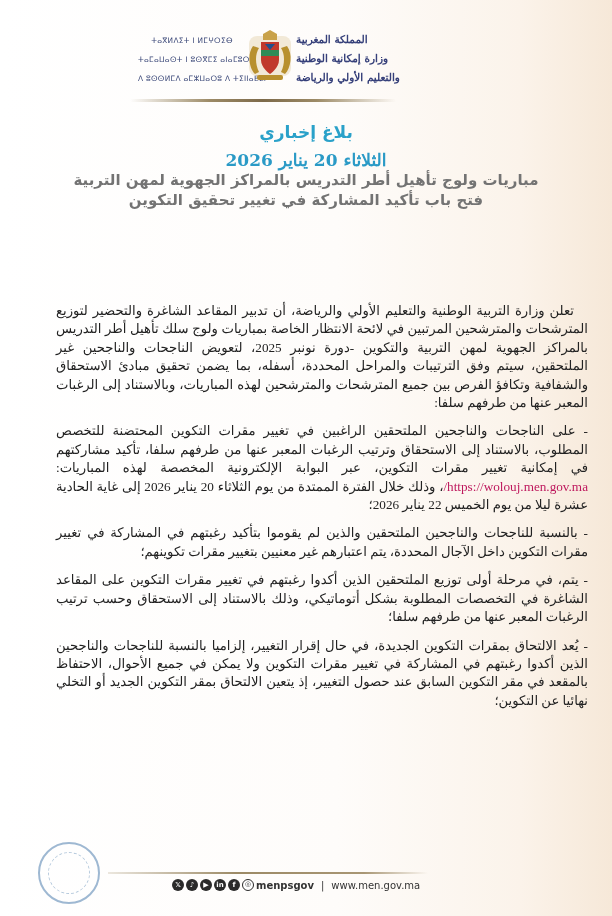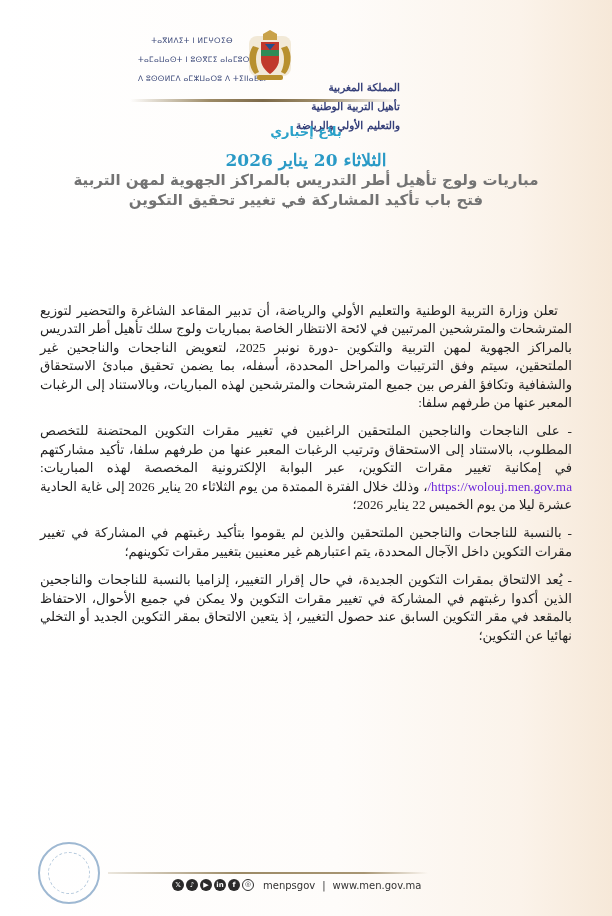--- a/index.html
+++ b/index.html
@@ -9,53 +9,53 @@
       font-family: "DejaVu Sans", sans-serif;
       position: relative;
     }
     .page { position: absolute; inset: 0; }
 
     
     .header { position: absolute; top: 28px; left: 0; width: 532px; height: 60px; }
     .tifinagh { position: absolute; left: 138px; top: 3px; width: 108px; text-align: center;
       color: #3d4a7a; font-family: "DejaVu Sans", sans-serif; font-size: 7.4px; line-height: 19px; letter-spacing: 0.3px; white-space: nowrap; }
     .tifinagh div { height: 19px; }
-    .arabic-head { position: absolute; left: 296px; top: 2px; width: 104px; direction: rtl; text-align: right;
-      color: #36407a; font-family: "DejaVu Serif", serif; font-size: 10.5px; line-height: 19px; white-space: nowrap; font-weight: bold; margin-top: 48px; }
+    .arabic-head { position: absolute; left: 296px; top: 2px; width: 104px; direction: rtl; text-align: left;
+      color: #36407a; font-family: "DejaVu Serif", serif; font-size: 10.5px; line-height: 19px; white-space: nowrap; font-weight: bold; }
     .arabic-head div { height: 19px; }
     .emblem { position: absolute; left: 243px; top: 0; width: 54px; height: 56px; }
     .header-rule { position: absolute; top: 99px; left: 130px; width: 266px; height: 3px;
       background: linear-gradient(90deg, rgba(180,160,120,0) 0%, #9c8a66 30%, #7d6a4a 50%, #9c8a66 70%, rgba(180,160,120,0) 100%); border-radius: 2px; }
 
     
     .titles { position: absolute; top: 122px; left: 60px; width: 492px; direction: rtl; text-align: center;
       font-family: "DejaVu Sans", sans-serif; font-weight: bold; }
-    .t-label { color: #2aa1c9; font-size: 13px; line-height: 20px; }
+    .t-label { color: #2aa1c9; font-size: 17px; line-height: 20px; }
     .t-date { color: #2a9ac6; font-size: 17px; line-height: 20px; font-family: "DejaVu Serif", serif; margin-top: 8px; }
     .t-subject { color: #737373; font-size: 15px; line-height: 20px; }
 
     
-    .body { position: absolute; top: 302px; left: 40px; width: 532px; direction: rtl; text-align: justify;
+    .body { position: absolute; top: 302px; left: 56px; width: 532px; direction: rtl; text-align: justify;
       color: #222; font-family: "Liberation Serif", serif; font-size: 13.2px; line-height: 18.4px; }
     .body p { margin: 0 0 10px 0; }
     .body p.intro { text-indent: 14px; }
-    .link { color: #6d28d9; font-family: "Liberation Serif", serif; }
+    .link { color: #be185d; font-family: "Liberation Serif", serif; }
 
     
     .stamp { position: absolute; left: 38px; top: 842px; width: 62px; height: 62px; border-radius: 50%;
       border: 2px solid #9eb8d2; box-sizing: border-box; }
     .stamp::after { content: ""; position: absolute; inset: 8px; border-radius: 50%; border: 1px dashed #b5c9dc; }
     .footer-rule { position: absolute; top: 872px; left: 108px; width: 320px; height: 2px;
       background: linear-gradient(90deg, rgba(160,140,100,0.2) 0%, #9c8a66 40%, #a89674 80%, rgba(180,160,120,0) 100%); }
     .footer-line { position: absolute; top: 877px; left: 172px; height: 16px; display: flex; align-items: center; gap: 2px;
       font-family: "DejaVu Sans", sans-serif; font-size: 10px; color: #333; white-space: nowrap; }
     .sicon { width: 12px; height: 12px; border-radius: 50%; background: #2a2a2a; color: #fff; font-size: 7px; line-height: 12px;
       text-align: center; font-family: "DejaVu Sans", sans-serif; font-weight: bold; }
     .sicon.ig { background: #fff; color: #2a2a2a; border: 1.5px solid #2a2a2a; box-sizing: border-box; line-height: 9px; }
-    .handle { margin-left: 7px; }
+    .handle { margin-left: 0; font-weight: bold; }
     .sep { margin: 0 5px; }
   </style>
 </head>
 <body>
 
 <div class="page">
 
   <div class="header">
     <div class="tifinagh">
       <div>ⵜⴰⴳⵍⴷⵉⵜ ⵏ ⵍⵎⵖⵔⵉⴱ</div>
@@ -67,37 +67,38 @@
       <path d="M10 18 C4 26 6 40 12 46 L16 44 C12 36 12 26 16 20 Z" fill="#b8902e"></path>
       <path d="M44 18 C50 26 48 40 42 46 L38 44 C42 36 42 26 38 20 Z" fill="#b8902e"></path>
       <path d="M20 6 L27 2 L34 6 L34 12 L20 12 Z" fill="#c9a24a"></path>
       <path d="M18 14 L36 14 L36 32 C36 40 27 46 27 46 C27 46 18 40 18 32 Z" fill="#c0392b"></path>
       <path d="M18 22 L36 22 L36 28 L18 28 Z" fill="#2e8b57"></path>
       <path d="M22 16 L32 16 L27 22 Z" fill="#1f4f8a"></path>
       <rect x="14" y="47" width="26" height="5" rx="2" fill="#b8902e"></rect>
     </svg>
     <div class="arabic-head">
       <div>المملكة المغربية</div>
-      <div>تأهيل التربية الوطنية</div>
+      <div>وزارة إمكانية الوطنية</div>
       <div>والتعليم الأولي والرياضة</div>
     </div>
   </div>
   <div class="header-rule"></div>
 
   <div class="titles">
     <div class="t-label">بلاغ إخباري</div>
     <div class="t-date">الثلاثاء 20 يناير 2026</div>
     <div class="t-subject">مباريات ولوج تأهيل أطر التدريس بالمراكز الجهوية لمهن التربية</div>
     <div class="t-subject">فتح باب تأكيد المشاركة في تغيير تحقيق التكوين</div>
   </div>
 
   <div class="body">
     <p class="intro">تعلن وزارة التربية الوطنية والتعليم الأولي والرياضة، أن تدبير المقاعد الشاغرة والتحضير لتوزيع المترشحات والمترشحين المرتبين في لائحة الانتظار الخاصة بمباريات ولوج سلك تأهيل أطر التدريس بالمراكز الجهوية لمهن التربية والتكوين -دورة نونبر 2025، لتعويض الناجحات والناجحين غير الملتحقين، سيتم وفق الترتيبات والمراحل المحددة، أسفله، بما يضمن تحقيق مبادئ الاستحقاق والشفافية وتكافؤ الفرص بين جميع المترشحات والمترشحين لهذه المباريات، وبالاستناد إلى الرغبات المعبر عنها من طرفهم سلفا:</p>
     <p><span>- على الناجحات والناجحين الملتحقين الراغبين في تغيير مقرات التكوين المحتضنة للتخصص المطلوب، بالاستناد إلى الاستحقاق وترتيب الرغبات المعبر عنها من طرفهم سلفا، تأكيد مشاركتهم في إمكانية تغيير مقرات التكوين، عبر البوابة الإلكترونية المخصصة لهذه المباريات: </span><span class="link">https://wolouj.men.gov.ma/</span><span>، وذلك خلال الفترة الممتدة من يوم الثلاثاء 20 يناير 2026 إلى غاية الحادية عشرة ليلا من يوم الخميس 22 يناير 2026؛</span></p>
     <p>- بالنسبة للناجحات والناجحين الملتحقين والذين لم يقوموا بتأكيد رغبتهم في المشاركة في تغيير مقرات التكوين داخل الآجال المحددة، يتم اعتبارهم غير معنيين بتغيير مقرات تكوينهم؛</p>
+    <p>- يتم، في مرحلة أولى توزيع الملتحقين الذين أكدوا رغبتهم في تغيير مقرات التكوين على المقاعد الشاغرة في التخصصات المطلوبة بشكل أتوماتيكي، وذلك بالاستناد إلى الاستحقاق وحسب ترتيب الرغبات المعبر عنها من طرفهم سلفا؛</p>
     <p>- يُعد الالتحاق بمقرات التكوين الجديدة، في حال إقرار التغيير، إلزاميا بالنسبة للناجحات والناجحين الذين أكدوا رغبتهم في المشاركة في تغيير مقرات التكوين ولا يمكن في جميع الأحوال، الاحتفاظ بالمقعد في مقر التكوين السابق عند حصول التغيير، إذ يتعين الالتحاق بمقر التكوين الجديد أو التخلي نهائيا عن التكوين؛</p>
   </div>
 
   <div class="stamp"></div>
   <div class="footer-rule"></div>
   <div class="footer-line">
     <span class="sicon">𝕏</span>
     <span class="sicon">♪</span>
     <span class="sicon">▶</span>
     <span class="sicon">in</span>

